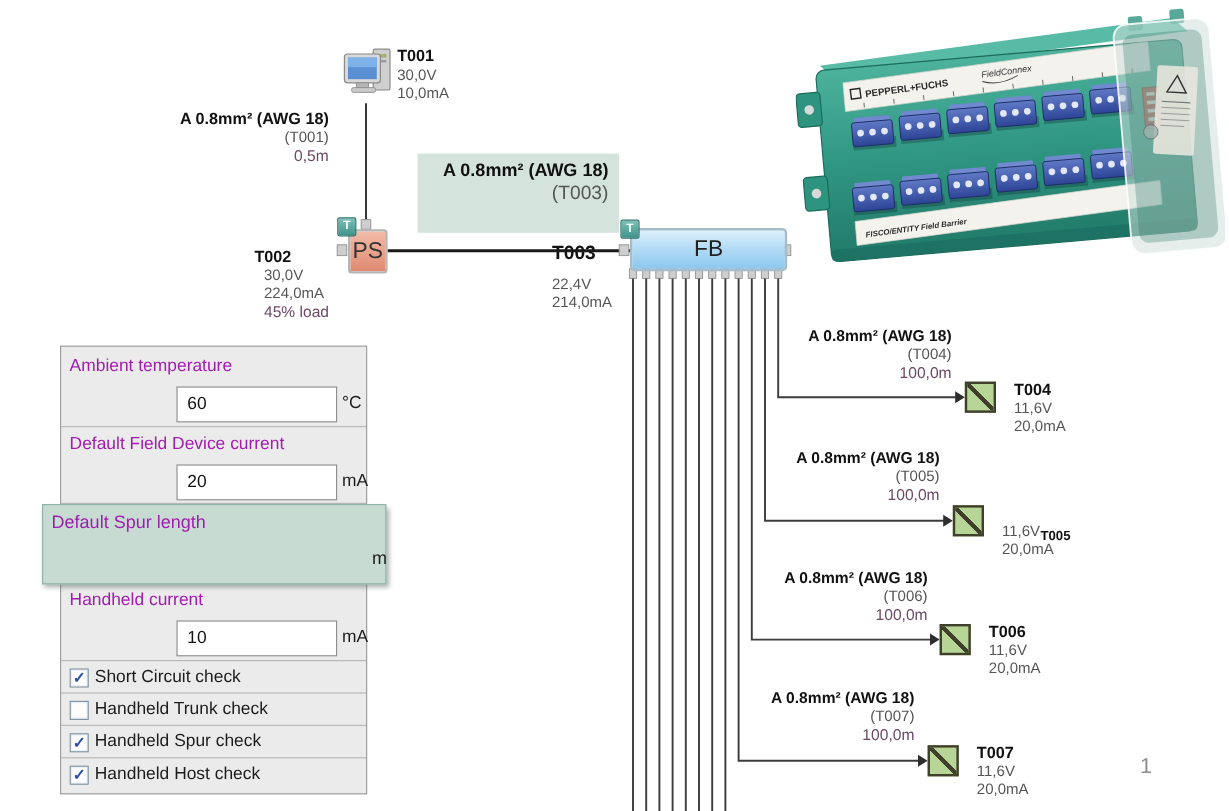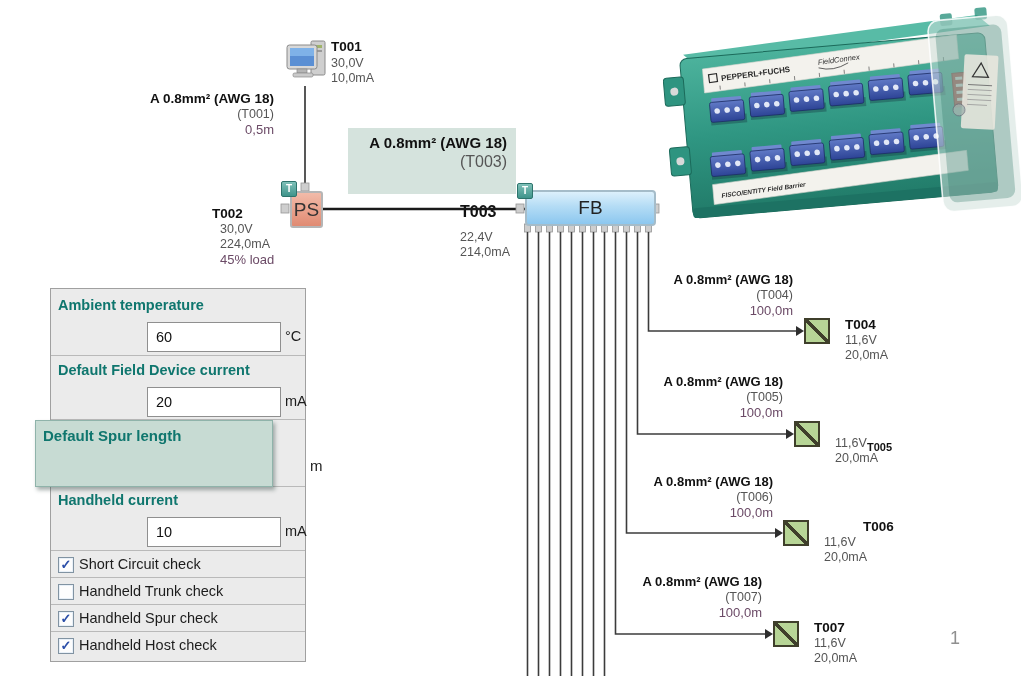--- a/index.html
+++ b/index.html
@@ -3,32 +3,32 @@
 <meta charset="utf-8">
 <style>
   html,body{margin:0;padding:0;background:#fff;}
   #canvas{position:relative;width:1024px;height:676px;background:#ffffff;overflow:hidden;
           font-family:"Liberation Sans",sans-serif;color:#1a1a1a;}
   .abs{position:absolute;}
   
   #panel{left:50px;top:288px;width:256px;height:374px;background:#ebebeb;
          border:1px solid #a0a0a0;box-sizing:border-box;z-index:3;}
   .prow{position:relative;box-sizing:border-box;border-bottom:1px solid #b9b9b9;}
-  .prow-label{position:absolute;left:7px;font-size:14.5px;color:#0f766e;white-space:nowrap;font-weight:bold;}
+  .prow-label{position:absolute;left:7px;font-size:14.5px;color:#a21caf;white-space:nowrap;}
   .pinput{position:absolute;left:96px;width:122px;height:26px;background:#ffffff;
           border:1px solid #8f8f8f;font-size:14.5px;line-height:26px;padding-left:8px;
           box-sizing:content-box;color:#111;}
   .punit{position:absolute;left:234px;font-size:14.5px;color:#1c1c1c;}
   .crow{position:relative;height:27px;box-sizing:border-box;border-bottom:1px solid #b9b9b9;}
   .cbox{position:absolute;left:7px;top:6px;width:14px;height:14px;background:#fdfdfd;
         border:1px solid #8193a2;box-shadow:inset 0 0 0 1px #e8f0f8;
         font-size:13px;line-height:13px;text-align:center;color:#2b4ea8;font-weight:bold;}
   .clabel{position:absolute;left:28px;top:5px;font-size:14.5px;color:#1c1c1c;white-space:nowrap;}
   
-  #hl-row{left:35px;top:420px;width:238px;height:67px;background:#c7dbd3;
+  #hl-row{left:35px;top:420px;width:287px;height:67px;background:#c7dbd3;
           border:1px solid #8fb3aa;box-shadow:2px 3px 4px rgba(60,80,75,.45);
           box-sizing:border-box;z-index:4;}
   #hl-input{position:absolute;left:106px;top:30px;width:138px;height:26px;background:#dcebe5;
             border:1px solid #8f9b97;font-size:15px;line-height:26px;padding-left:9px;color:#111;}
   
   .b{font-weight:bold;color:#111;font-size:13px;line-height:15.5px;white-space:nowrap;}
   .g{color:#555;font-size:12.5px;line-height:15px;white-space:nowrap;}
   .p{color:#6b4a66;font-size:13px;line-height:15px;white-space:nowrap;}
   .rt{text-align:right;}
   
@@ -178,21 +178,21 @@
   <div class="abs g" style="left:835px;top:451px;">20,0mA</div>
 
   <div class="abs rt" style="left:633px;top:474px;width:140px;z-index:2;">
     <div class="b">A 0.8mm² (AWG 18)</div>
     <div class="g">(T006)</div>
     <div class="p">100,0m</div>
   </div>
   <div class="abs device" style="left:783px;top:520px;">
       <div class="diag"></div>
     </div>
-  <div class="abs b" style="left:824px;top:519px;font-size:13.5px;margin-left:39px;">T006</div>
+  <div class="abs b" style="left:824px;top:519px;font-size:13.5px;">T006</div>
   <div class="abs g" style="left:824px;top:535px;">11,6V</div>
   <div class="abs g" style="left:824px;top:550px;">20,0mA</div>
 
   <div class="abs rt" style="left:622px;top:574px;width:140px;z-index:2;">
     <div class="b">A 0.8mm² (AWG 18)</div>
     <div class="g">(T007)</div>
     <div class="p">100,0m</div>
   </div>
   <div class="abs device" style="left:773px;top:621px;">
       <div class="diag"></div>

